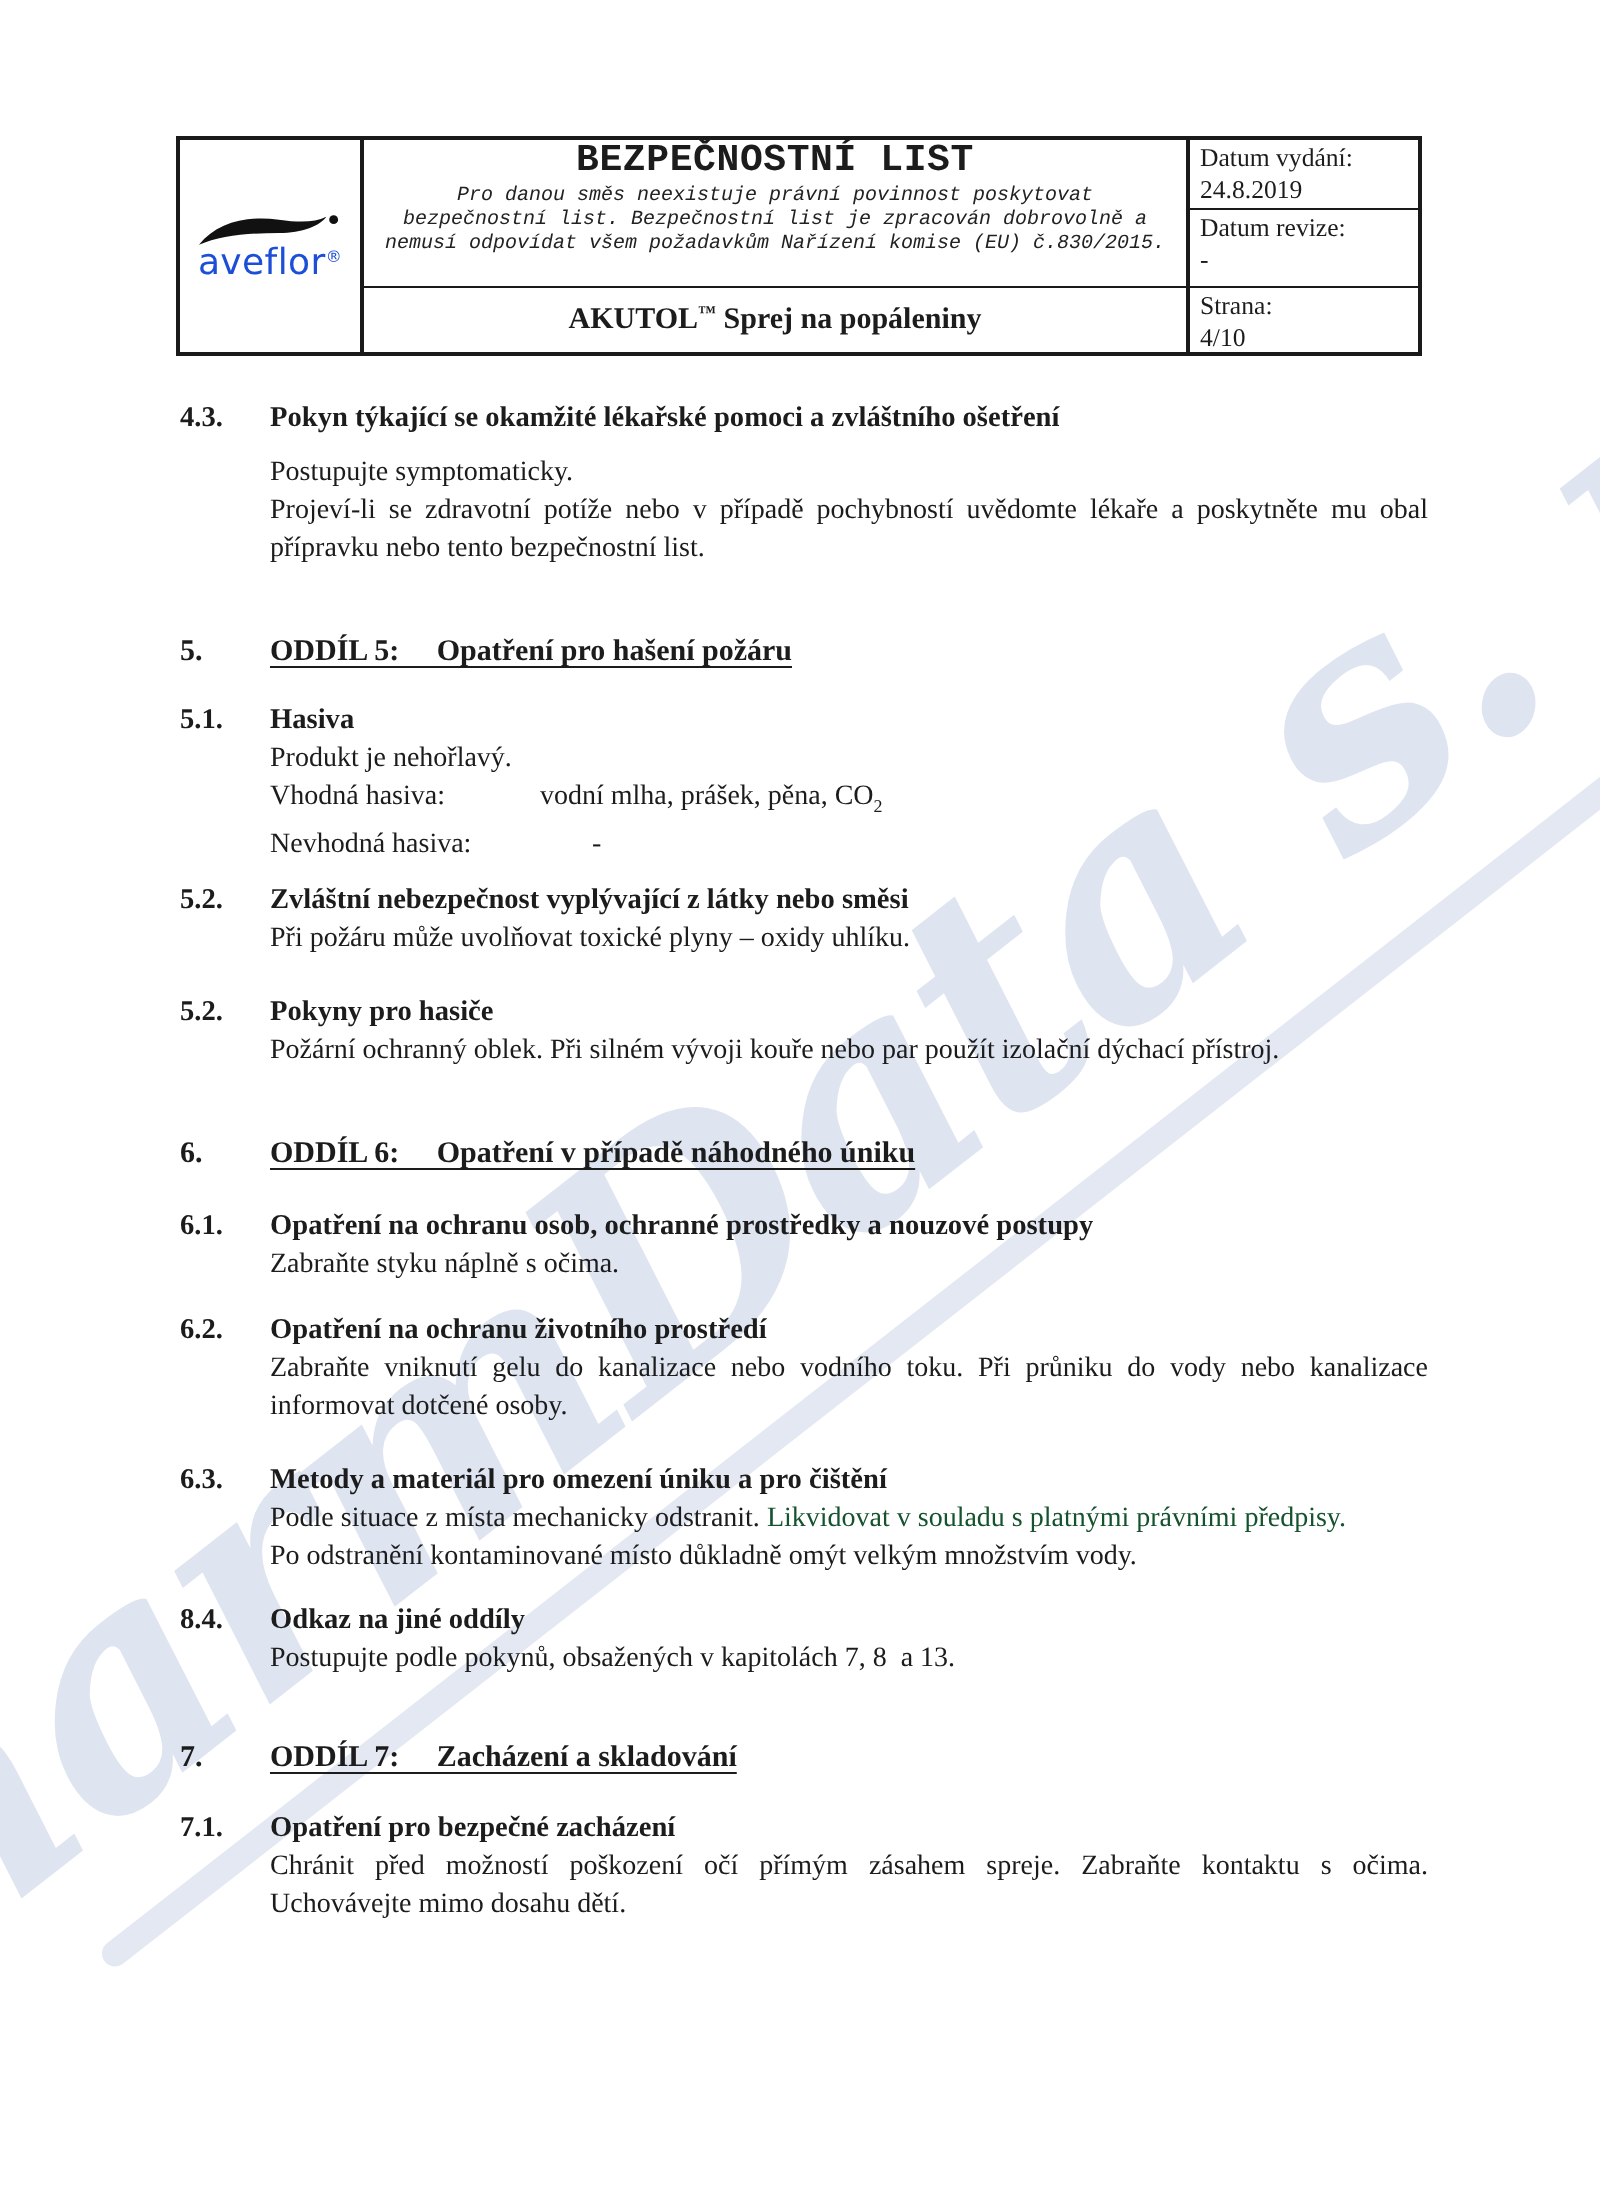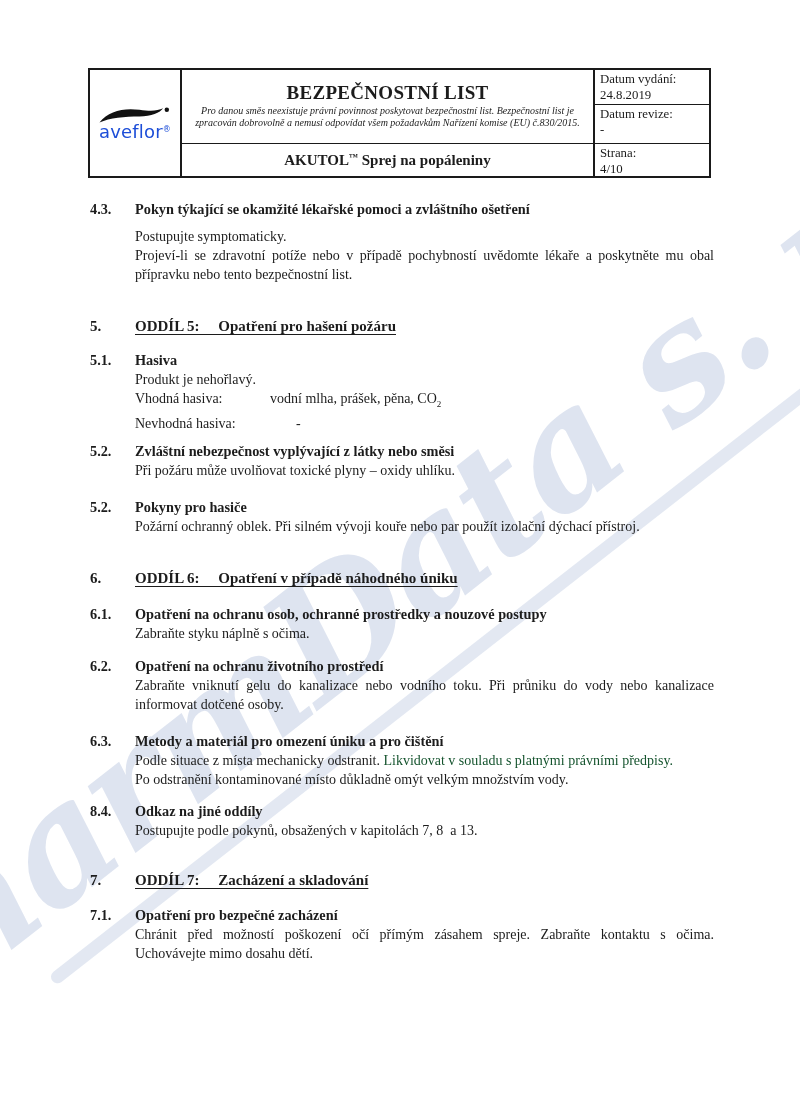--- a/index.html
+++ b/index.html
@@ -52,21 +52,21 @@
     align-items:center; justify-content:center;
   }
   .logo-swoosh { width:74px; height:20px; margin-bottom:-2px; }
   .logo-swoosh path, .logo-swoosh circle { fill:#111; }
   .logo-word {
     font-family:"DejaVu Sans","Liberation Sans",sans-serif;
     font-size:18px; color:#1d4ed8; letter-spacing:0.2px; line-height:1;
   }
   .logo-word sup { font-size:8px; vertical-align:6px; }
   .mid-col { width:413px; flex:0 0 413px; display:flex; flex-direction:column; border-right:2px solid #1a1a1a; }
-  .mid-top { height:74px; flex:0 0 74px; border-bottom:1.5px solid #1a1a1a; padding:12px 8px 2px; text-align:center; }
+  .mid-top { height:74px; flex:0 0 74px; border-bottom:1.5px solid #1a1a1a; padding:0 8px 2px; text-align:center;font-family:Liberation Mono, monospace; }
   .mid-bottom { flex:1; display:flex; align-items:center; justify-content:center; }
   .sds-title { font-size:19px; font-weight:bold; letter-spacing:0.3px; line-height:1.15; }
   .sds-disclaimer {
     font-style:italic; font-size:10px; line-height:1.22;
     margin-top:1px; color:#222;
   }
   .product-line { font-size:15px; font-weight:bold; }
   .product-line sup { font-size:9px; vertical-align:5px; letter-spacing:0; }
   .right-col { flex:1; display:flex; flex-direction:column; }
   .right-row { padding:1px 5px 2px; font-size:12.8px; line-height:16px; }

